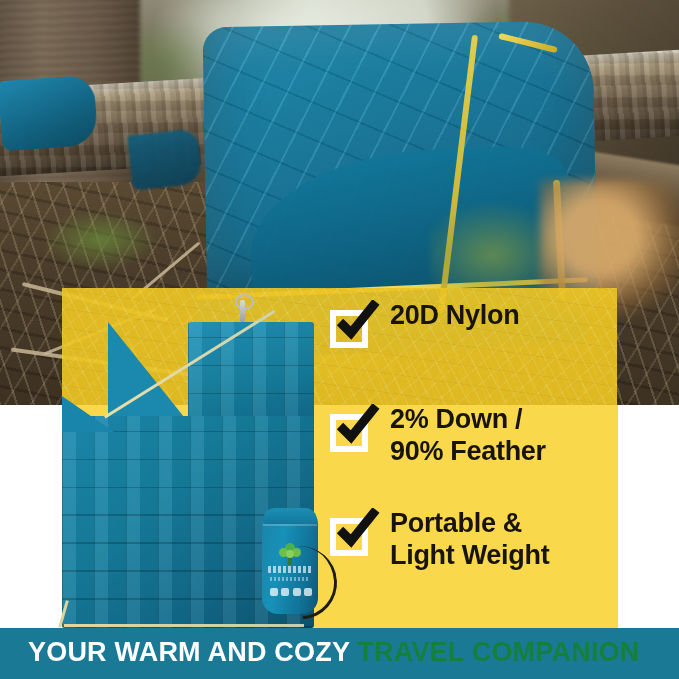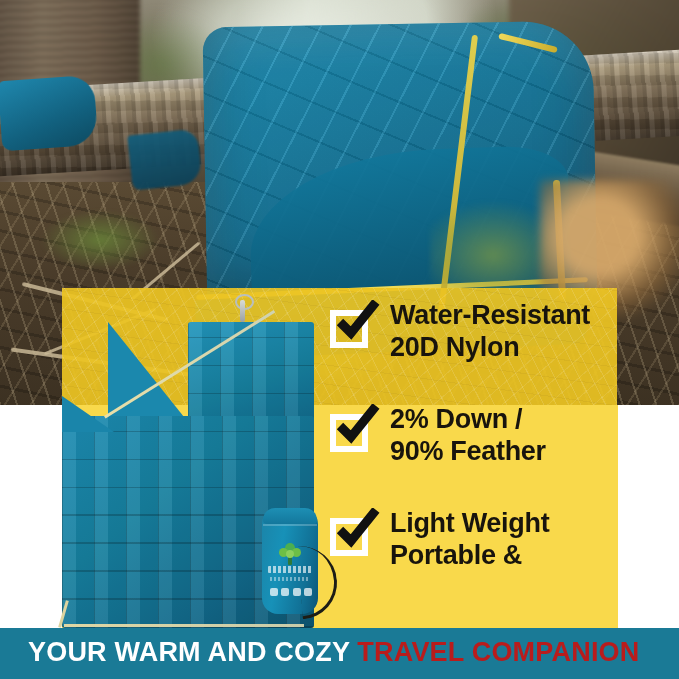--- a/index.html
+++ b/index.html
@@ -166,21 +166,21 @@
   .cbox{position:relative;width:44px;height:44px;flex:0 0 44px;margin-top:6px;}
   .cbox-sq{position:absolute;left:0;top:4px;width:38px;height:38px;
     border:6px solid #ffffff;box-sizing:border-box;}
   .cbox svg{position:absolute;left:6px;top:-6px;width:44px;height:44px;}
   .ftext{font-size:27px;line-height:1.18;font-weight:bold;color:#18140d;letter-spacing:-.3px;}
 
   
   .banner{position:absolute;left:0;top:628px;width:679px;height:51px;background:#1a7a96;}
   .banner-text{position:absolute;left:28px;top:637px;width:640px;
     font-size:27px;font-weight:bold;letter-spacing:.2px;color:#ffffff;white-space:nowrap;}
-  .banner-text .accent{color:#b91c1c;}
+  .banner-text .accent{color:#15803d;}
 </style>
 </head>
 <body>
 
 <div class="stage">
 
   <div class="photo">
     <div class="forest-bg"></div>
     <div class="sky-gap"></div>
     <div class="green-top"></div>
@@ -251,21 +251,20 @@
   <div class="features">
 
     <div class="feature">
       <div class="cbox">
         <div class="cbox-sq"></div>
         <svg viewBox="0 0 44 44" aria-hidden="true">
             <path d="M4 22 L15 33 L40 2" fill="none" stroke="#111111" stroke-width="9" stroke-linecap="butt" stroke-linejoin="miter"></path>
           </svg>
       </div>
       <div class="ftext">
-        <div>Water-Resistant</div>
         <div>20D Nylon</div>
       </div>
     </div>
 
     <div class="feature">
       <div class="cbox">
         <div class="cbox-sq"></div>
         <svg viewBox="0 0 44 44" aria-hidden="true">
             <path d="M4 22 L15 33 L40 2" fill="none" stroke="#111111" stroke-width="9" stroke-linecap="butt" stroke-linejoin="miter"></path>
           </svg>
@@ -277,22 +276,22 @@
     </div>
 
     <div class="feature">
       <div class="cbox">
         <div class="cbox-sq"></div>
         <svg viewBox="0 0 44 44" aria-hidden="true">
             <path d="M4 22 L15 33 L40 2" fill="none" stroke="#111111" stroke-width="9" stroke-linecap="butt" stroke-linejoin="miter"></path>
           </svg>
       </div>
       <div class="ftext">
+        <div>Portable &amp;</div>
         <div>Light Weight</div>
-        <div>Portable &amp;</div>
       </div>
     </div>
 
   </div>
 
   <div class="banner"></div>
   <div class="banner-text">
     <span>YOUR WARM AND COZY</span>
     <span class="accent">TRAVEL COMPANION</span>
   </div>

